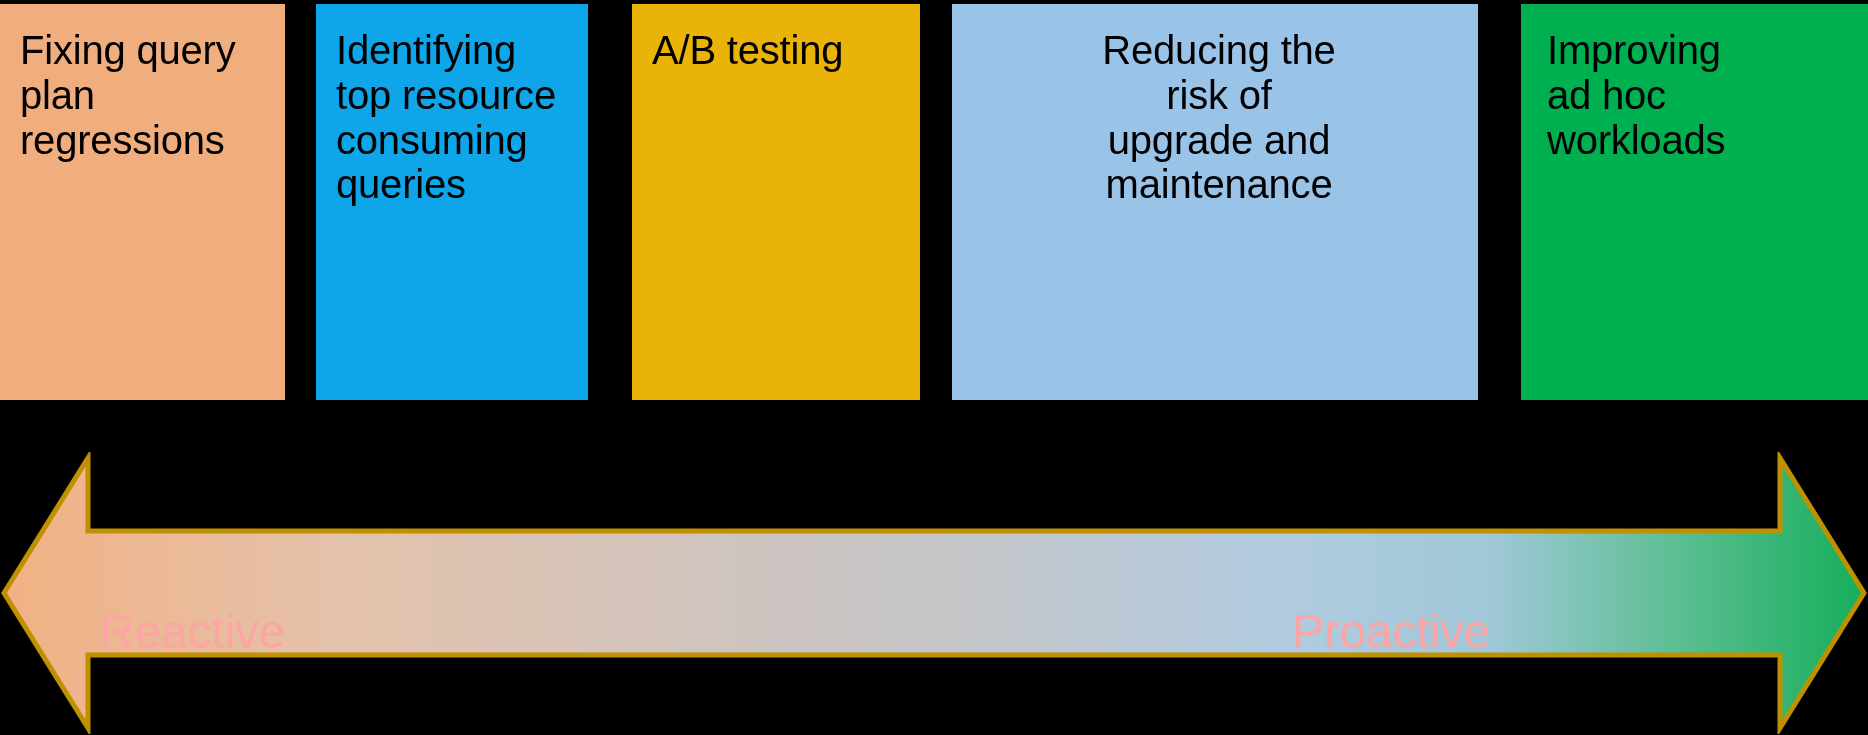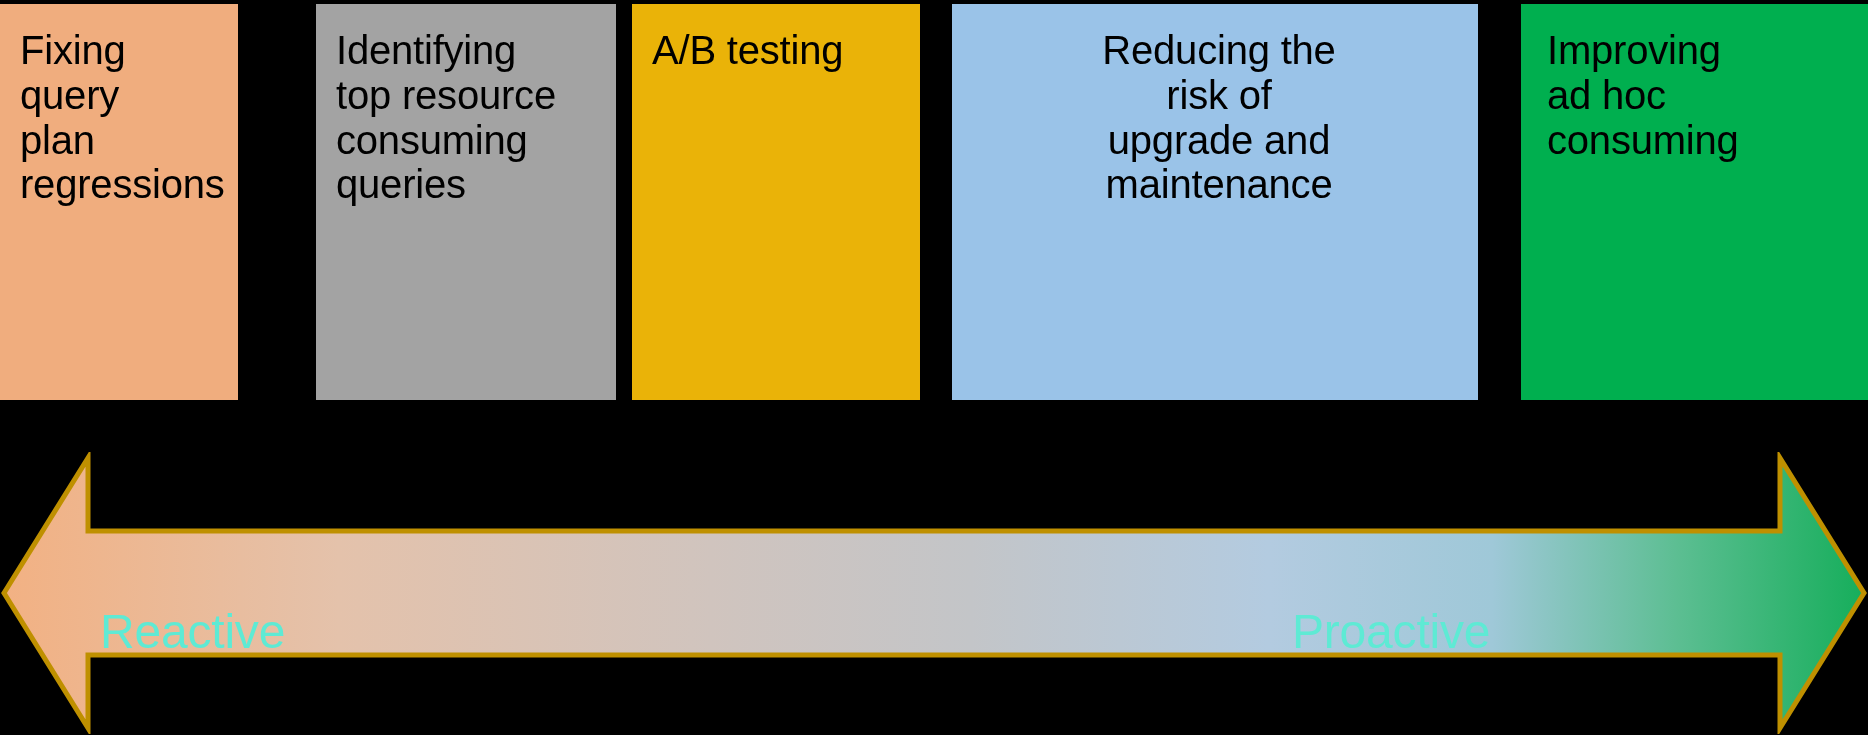--- a/index.html
+++ b/index.html
@@ -24,43 +24,43 @@
     height:396px;
     color:#000000;
     font-size:40px;
     line-height:1.12;
     padding:24px 18px 0 20px;
     overflow:hidden;
     white-space:pre-line;
     letter-spacing:-0.2px;
   }
 
-  #box1 { left:0px;    width:238px; background:#F0AD7E; }
-  #box2 { left:316px;  width:300px; background:#a3a3a3; }
+  #box1 { left:0px;    width:285px; background:#F0AD7E; }
+  #box2 { left:316px;  width:272px; background:#0ea5e9; }
   #box3 { left:632px;  width:288px; background:#eab308; }
   #box4 { left:952px;  width:290px; background:#9AC3E8; padding-left:26px;text-align:center; }
   #box5 { left:1521px; width:347px; background:#00AF4F; padding-left:26px; }
 
   
   #box4 { width:526px; }
 
   
   #arrow-wrap {
     position:absolute;
     left:0px;
     top:452px;
     width:1868px;
     height:282px;
   }
   #arrow-svg { display:block; width:1868px; height:282px; }
 
   .arrow-label {
     position:absolute;
     font-size:48px;
-    color:#5eead4;
+    color:#fca5a5;
     line-height:1;
     letter-spacing:-0.2px;
   }
   #label-reactive  { left:100px;  top:608px; }
   #label-proactive { left:1292px; top:608px;text-align:right; }
 </style>
 </head>
 <body>
 
 <div id="stage">
@@ -76,21 +76,21 @@
 
   <div class="box" id="box3">A/B testing</div>
 
   <div class="box" id="box4">Reducing the
 risk of
 upgrade and
 maintenance</div>
 
   <div class="box" id="box5">Improving
 ad hoc
-consuming</div>
+workloads</div>
 
   <div id="arrow-wrap">
     <svg id="arrow-svg" viewBox="0 0 1868 282" preserveAspectRatio="none">
       <defs>
         <linearGradient id="arrowGrad" x1="0" y1="0" x2="1" y2="0">
           <stop offset="0%" stop-color="#F2B183"></stop>
           <stop offset="18%" stop-color="#E4C2AB"></stop>
           <stop offset="38%" stop-color="#D0C4BE"></stop>
           <stop offset="52%" stop-color="#C3C5C8"></stop>
           <stop offset="68%" stop-color="#B3CBE0"></stop>

